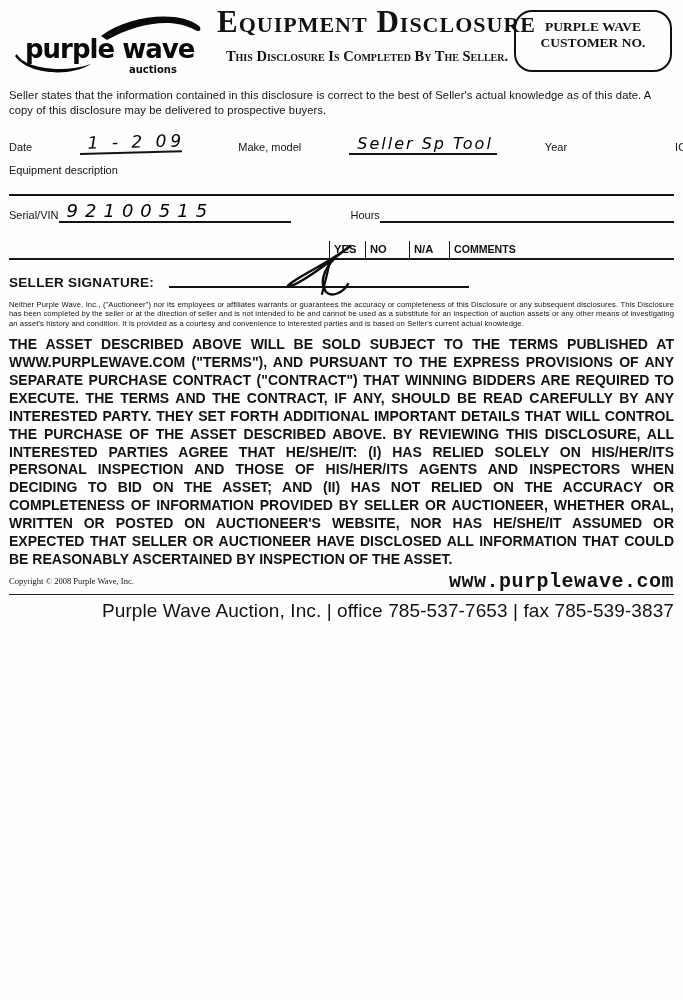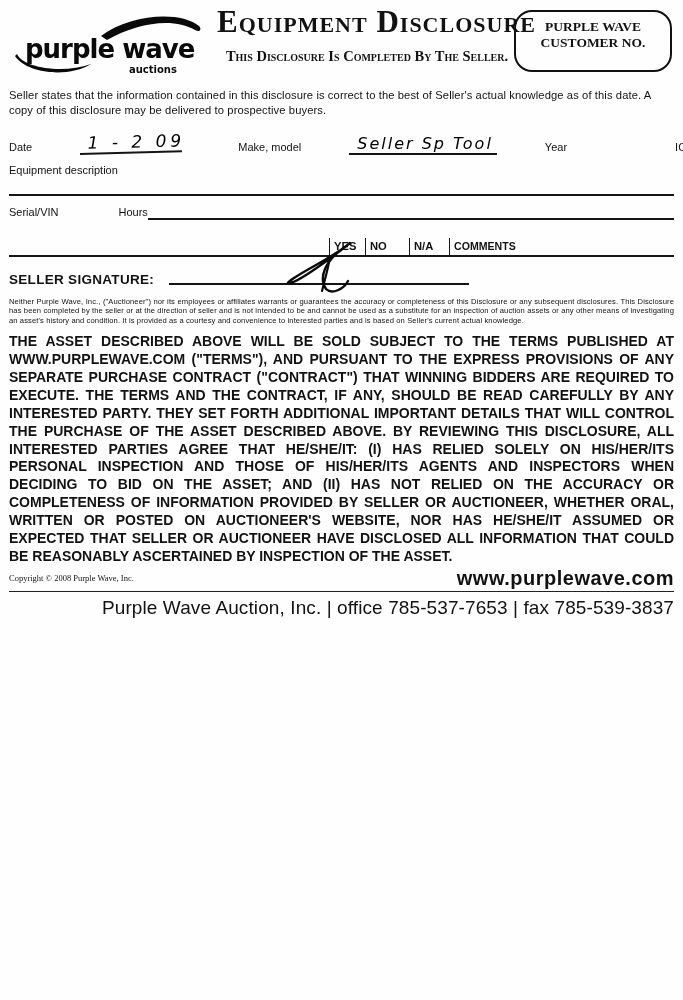--- a/index.html
+++ b/index.html
@@ -63,21 +63,21 @@
   .sigrow { position:relative; margin-top:4px; height:30px; }
   .siglabel { position:absolute; left:0; bottom:4px; font-weight:bold; font-size:13.5px; letter-spacing:0.3px; }
   .sigline { position:absolute; left:160px; bottom:6px; width:300px; border-bottom:2px solid #141414; }
   .sig-svg { position:absolute; left:255px; bottom:-4px; }
 
   
   .legal1 { margin-top:6px; font-size:7.6px; line-height:1.3; text-align:justify; letter-spacing:0.1px; }
   .legal2 { margin-top:7px; font-size:14px; line-height:1.28; font-weight:bold; text-align:justify; }
   .bottomrow { position:relative; height:24px; margin-top:1px; }
   .copyright { position:absolute; left:0; top:6px; font-family:"Liberation Serif", serif; font-size:8.5px; }
-  .website { position:absolute; right:0; top:0; font-family:Liberation Sans, sans-serif;
+  .website { position:absolute; right:0; top:0; font-family:Liberation Mono, monospace;
     font-weight:bold; font-size:20px; letter-spacing:0.5px; }
   .footer-sep { border-bottom:1.5px solid #222; }
   .footer { text-align:right; font-size:19px; padding-top:5px; letter-spacing:0.1px; }
 </style>
 </head>
 <body>
 
 <div class="page">
 
   <div class="header">
@@ -113,20 +113,21 @@
   </div>
 
   <div class="fieldrow row-equip">
     <span class="lbl">Equipment description</span>
   </div>
 
   <div class="fullline"></div>
 
   <div class="fieldrow row-serial">
     <span class="lbl">Serial/VIN</span>
+    <span class="hw hw-serial">92100515</span>
     <span class="blank" style="width:60px; border:none;"></span>
     <span class="lbl">Hours</span>
     <span class="blank" style="flex:1"></span>
   </div>
 
   <div class="qtable">
     <div class="trow thead">
       <div class="cell-q"></div>
       <div class="cell-yes">YES</div>
       <div class="cell-no">NO</div>

